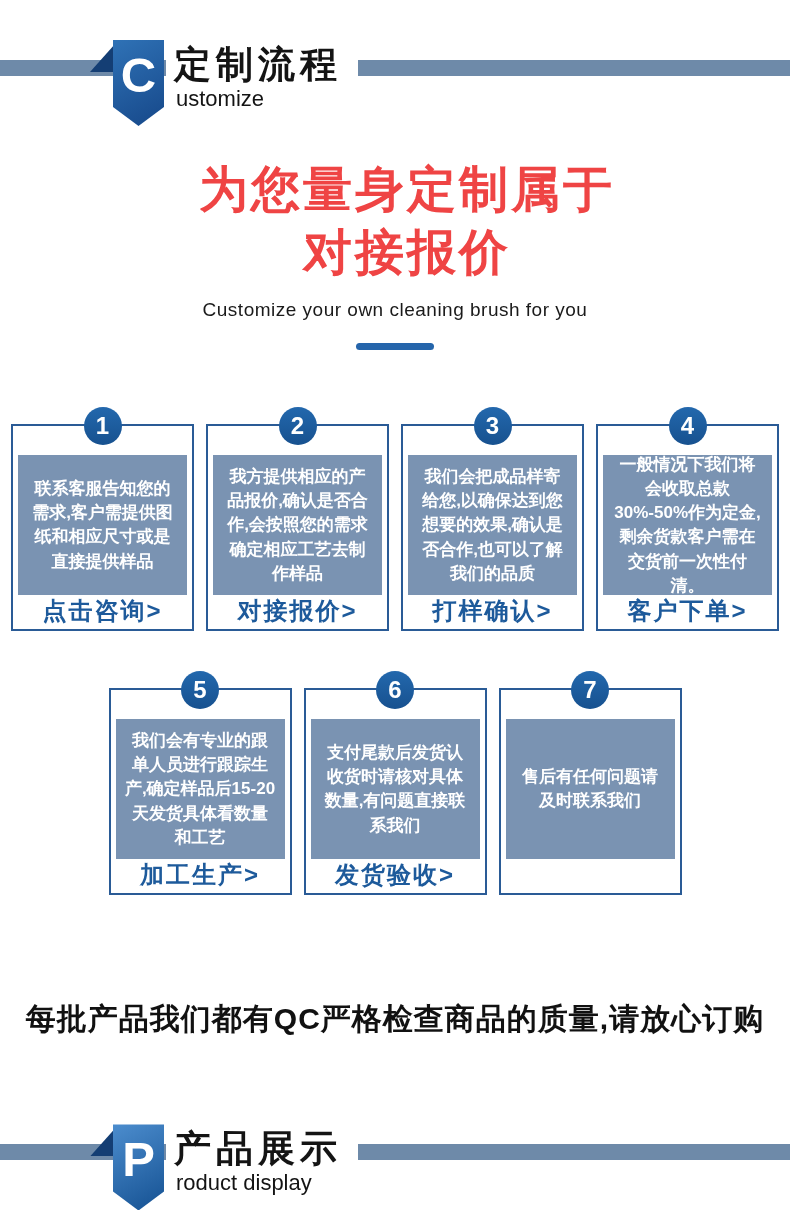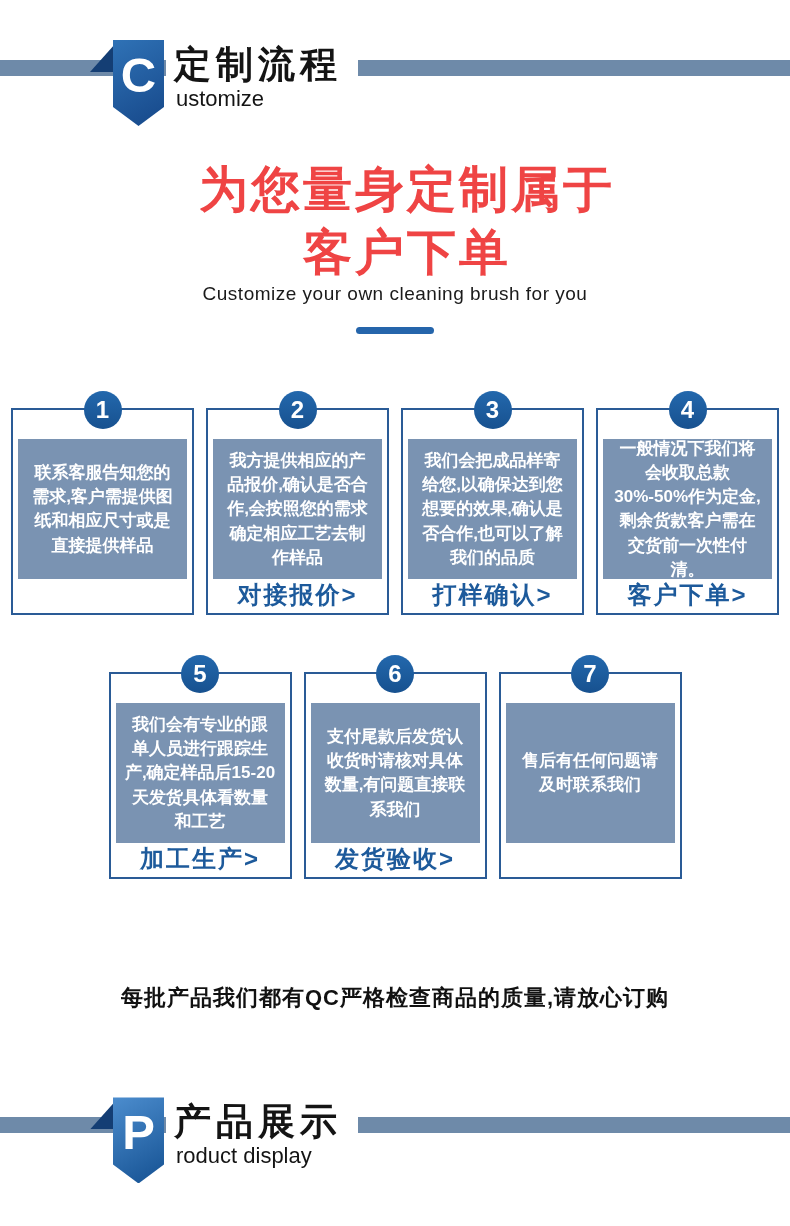--- a/index.html
+++ b/index.html
@@ -46,21 +46,21 @@
   .ribbon-top { margin-top: 40px; }
   .ribbon-bottom { margin-top: 84px; }
 
   
   .hero { text-align: center; margin-top: 32px; }
   .hero .line {
     font-size: 49px; font-weight: bold; color: #ef4444;
     letter-spacing: 3px; line-height: 1.28; margin-left: 24px;
   }
   .hero .sub {
-    font-size: 19px; color: #1a1a1a; margin-top: 0; letter-spacing: 0.5px;
+    font-size: 19px; color: #1a1a1a; margin-top: 16px; letter-spacing: 0.5px;
   }
   .hero .divider {
     width: 78px; height: 7px; border-radius: 4px;
     background: #2565ab; margin: 22px auto 0;
   }
 
   
   .row { display: flex; justify-content: center; gap: 12px; }
   .row1 { margin-top: 74px; }
   .row2 { margin-top: 57px; }
@@ -83,49 +83,50 @@
   }
   .step-label {
     height: 32px; display: flex; align-items: center; justify-content: center;
     font-size: 24px; font-weight: bold; color: #1d5a9b; letter-spacing: 2px;
     cursor: pointer;
   }
 
   
   .quality {
     margin-top: 104px; text-align: center;
-    font-size: 22px; font-weight: bold; color: #111111; letter-spacing: 1px;
+    font-size: 30px; font-weight: bold; color: #111111; letter-spacing: 1px;
   }
 </style>
 </head>
 <body>
 
 <div class="page">
 
   <header class="ribbon ribbon-top">
     <div class="bar"></div>
     <div class="fold"></div>
     <div class="bookmark">C</div>
     <div class="title-block">
       <div class="cn">定制流程</div>
       <div class="en">ustomize</div>
     </div>
   </header>
 
   <section class="hero">
     <div class="line">为您量身定制属于</div>
-    <div class="line">客户下单</div>
+    <div class="line">对接报价</div>
     <div class="sub">Customize your own cleaning brush for you</div>
     <div class="divider"></div>
   </section>
 
   <section class="row row1">
     <article class="card">
       <div class="circle">1</div>
       <div class="panel">联系客服告知您的需求,客户需提供图纸和相应尺寸或是直接提供样品</div>
+      <div class="step-label">点击咨询&gt;</div>
     </article>
     <article class="card">
       <div class="circle">2</div>
       <div class="panel">我方提供相应的产品报价,确认是否合作,会按照您的需求确定相应工艺去制作样品</div>
       <div class="step-label">对接报价&gt;</div>
     </article>
     <article class="card">
       <div class="circle">3</div>
       <div class="panel">我们会把成品样寄给您,以确保达到您想要的效果,确认是否合作,也可以了解我们的品质</div>
       <div class="step-label">打样确认&gt;</div>

